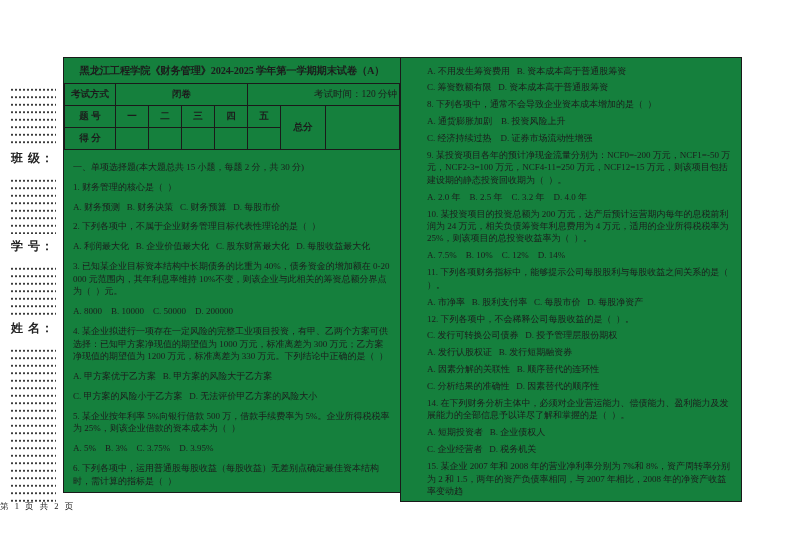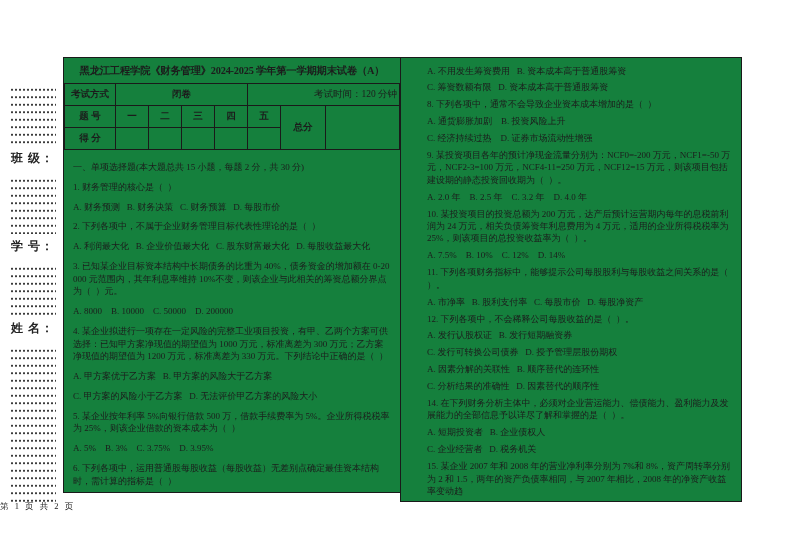--- a/index.html
+++ b/index.html
@@ -147,22 +147,22 @@
         <p class="para">8. 下列各项中，通常不会导致企业资本成本增加的是（  ）</p>
         <p class="para">A. 通货膨胀加剧    B. 投资风险上升</p>
         <p class="para">C. 经济持续过热    D. 证券市场流动性增强</p>
         <p class="para">9. 某投资项目各年的预计净现金流量分别为：NCF0=-200 万元，NCF1=-50 万元，NCF2-3=100 万元，NCF4-11=250 万元，NCF12=15 万元，则该项目包括建设期的静态投资回收期为（  ）。</p>
         <p class="para">A. 2.0 年    B. 2.5 年    C. 3.2 年    D. 4.0 年</p>
         <p class="para">10. 某投资项目的投资总额为 200 万元，达产后预计运营期内每年的息税前利润为 24 万元，相关负债筹资年利息费用为 4 万元，适用的企业所得税税率为 25%，则该项目的总投资收益率为（  ）。</p>
         <p class="para">A. 7.5%    B. 10%    C. 12%    D. 14%</p>
         <p class="para">11. 下列各项财务指标中，能够提示公司每股股利与每股收益之间关系的是（  ）。</p>
         <p class="para">A. 市净率   B. 股利支付率   C. 每股市价   D. 每股净资产</p>
         <p class="para">12. 下列各项中，不会稀释公司每股收益的是（  ）。</p>
+        <p class="para">C. 发行可转换公司债券   D. 授予管理层股份期权</p>
         <p class="para">A. 发行认股权证   B. 发行短期融资券</p>
-        <p class="para">C. 发行可转换公司债券   D. 授予管理层股份期权</p>
         <p class="para">A. 因素分解的关联性   B. 顺序替代的连环性</p>
         <p class="para">C. 分析结果的准确性   D. 因素替代的顺序性</p>
         <p class="para">14. 在下列财务分析主体中，必须对企业营运能力、偿债能力、盈利能力及发展能力的全部信息予以详尽了解和掌握的是（  ）。</p>
         <p class="para">A. 短期投资者   B. 企业债权人</p>
         <p class="para">C. 企业经营者   D. 税务机关</p>
         <p class="para">15. 某企业 2007 年和 2008 年的营业净利率分别为 7%和 8%，资产周转率分别为 2 和 1.5，两年的资产负债率相同，与 2007 年相比，2008 年的净资产收益率变动趋</p>
       </div>
   </div>
 
   <div class="footer">第 1 页 共 2 页</div>

